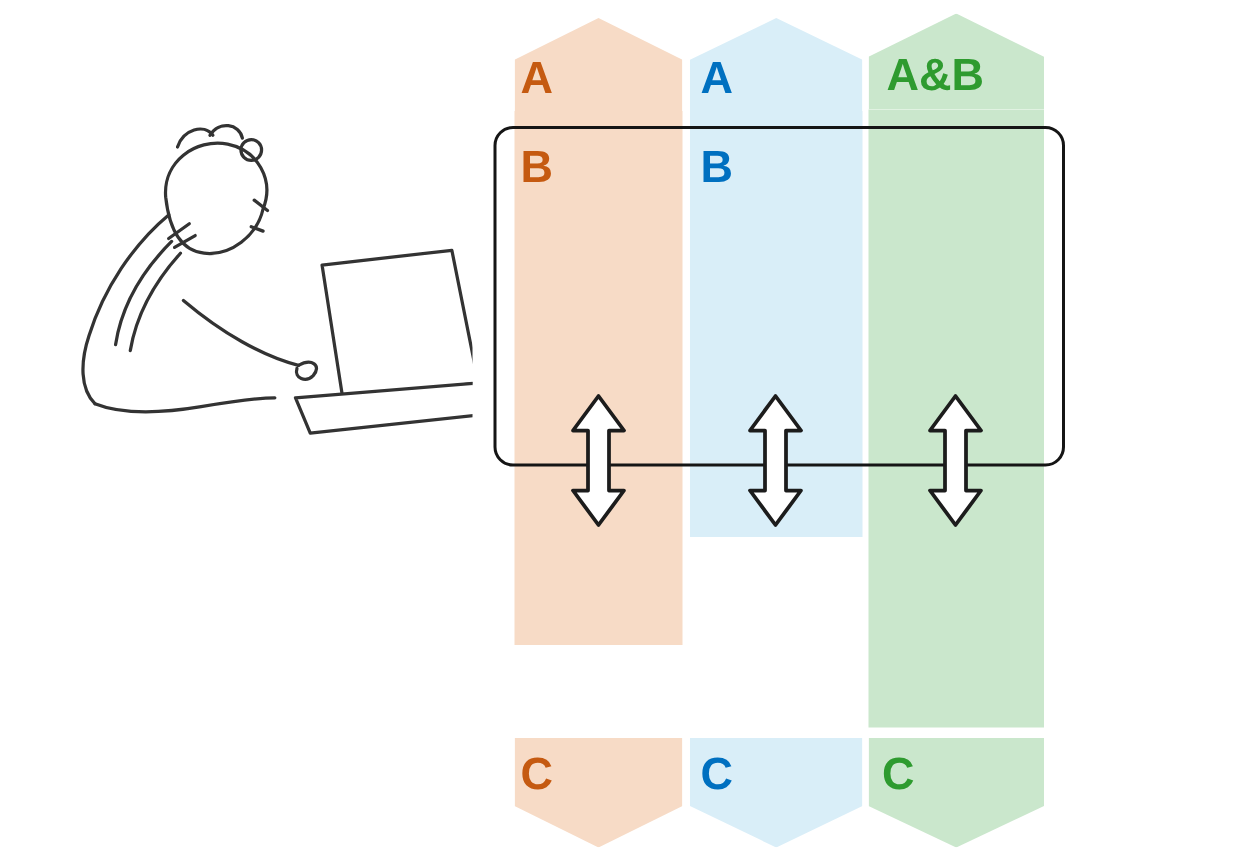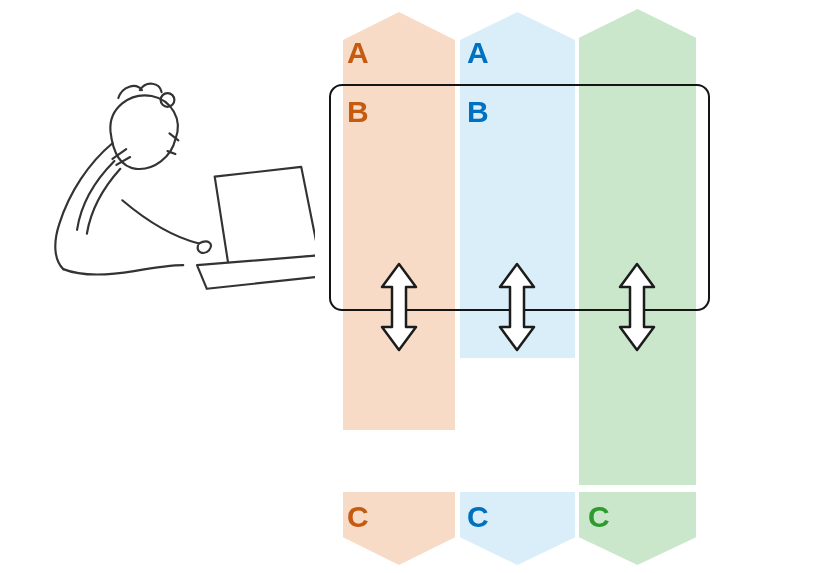--- a/index.html
+++ b/index.html
@@ -151,20 +151,21 @@
   <div id="frame"></div>
 
   <div class="lbl l-c0a" style="color: rgb(197, 90, 17);">A</div>
   <div class="lbl l-c0b" style="color: rgb(197, 90, 17);">B</div>
   <div class="lbl l-c0c" style="color: rgb(197, 90, 17);">C</div>
 
   <div class="lbl l-c1a" style="color: rgb(0, 112, 192);">A</div>
   <div class="lbl l-c1b" style="color: rgb(0, 112, 192);">B</div>
   <div class="lbl l-c1c" style="color: rgb(0, 112, 192);">C</div>
 
+  <div class="lbl l-c2a" style="color: rgb(46, 155, 47);">A&amp;B</div>
   <div class="lbl l-c2c" style="color: rgb(46, 155, 47);">C</div>
 
   <svg class="arrow a0" viewBox="0 0 42 90" aria-hidden="true">
     <path d="M21 2 L38 25 L28 25 L28 65 L38 65 L21 88 L4 65 L14 65 L14 25 L4 25 Z" fill="#ffffff" stroke="#1c1c1c" stroke-width="2.5" stroke-linejoin="round"></path>
   </svg>
   <svg class="arrow a1" viewBox="0 0 42 90" aria-hidden="true">
     <path d="M21 2 L38 25 L28 25 L28 65 L38 65 L21 88 L4 65 L14 65 L14 25 L4 25 Z" fill="#ffffff" stroke="#1c1c1c" stroke-width="2.5" stroke-linejoin="round"></path>
   </svg>
   <svg class="arrow a2" viewBox="0 0 42 90" aria-hidden="true">
     <path d="M21 2 L38 25 L28 25 L28 65 L38 65 L21 88 L4 65 L14 65 L14 25 L4 25 Z" fill="#ffffff" stroke="#1c1c1c" stroke-width="2.5" stroke-linejoin="round"></path>

